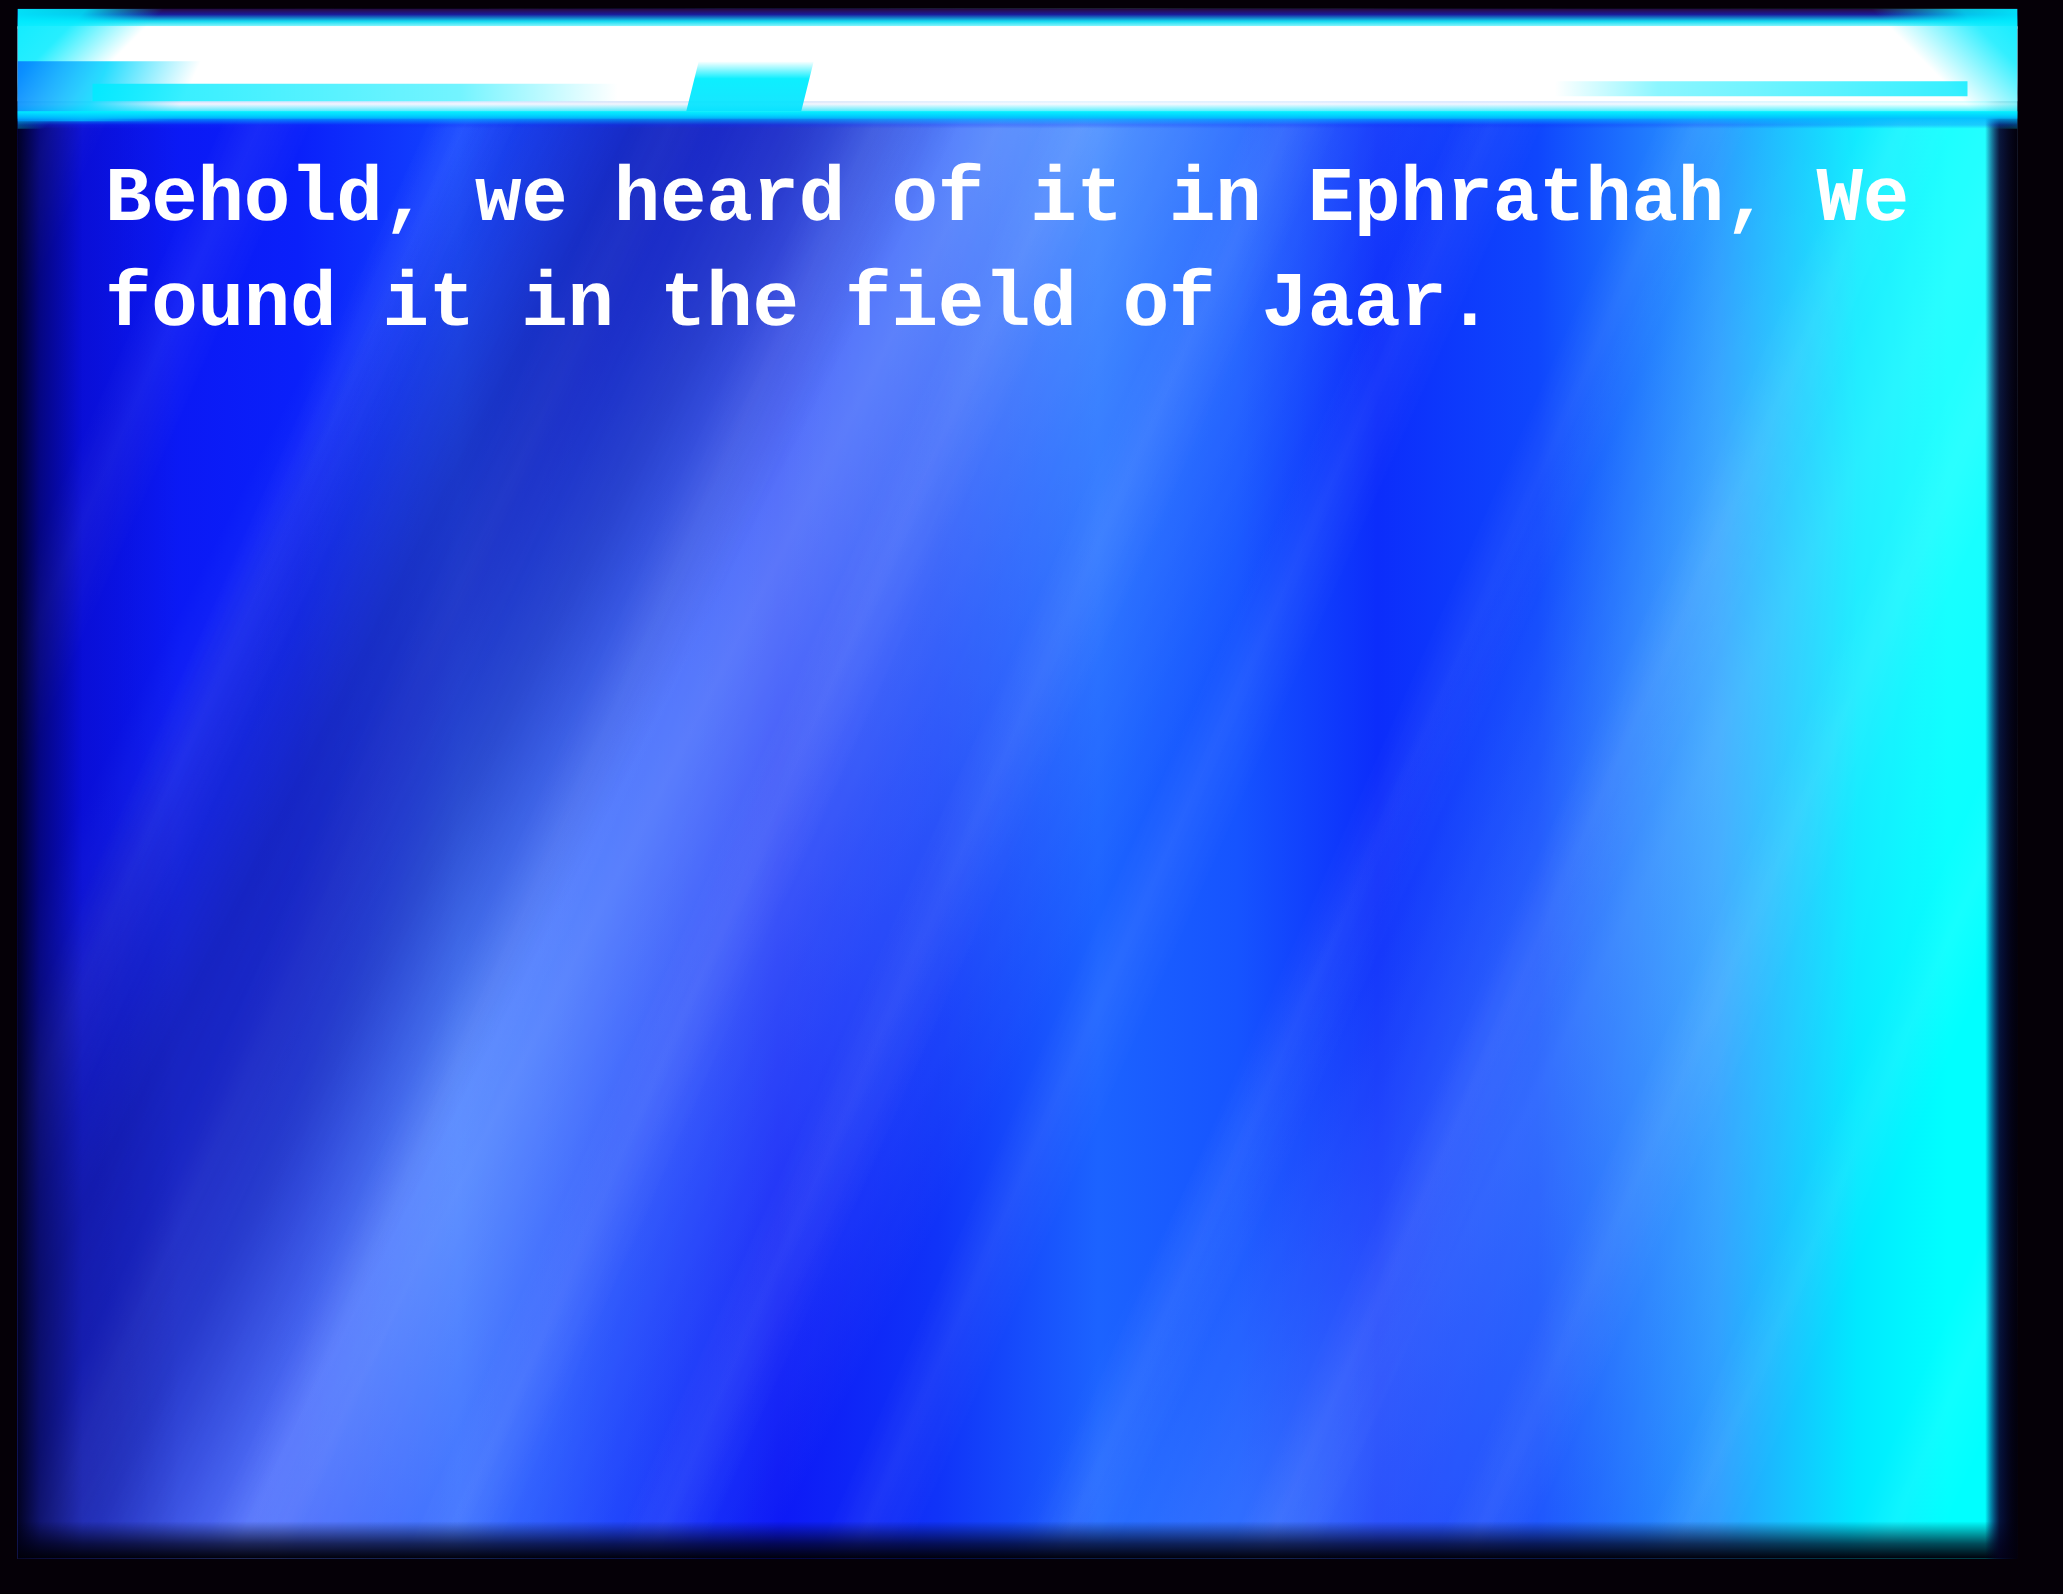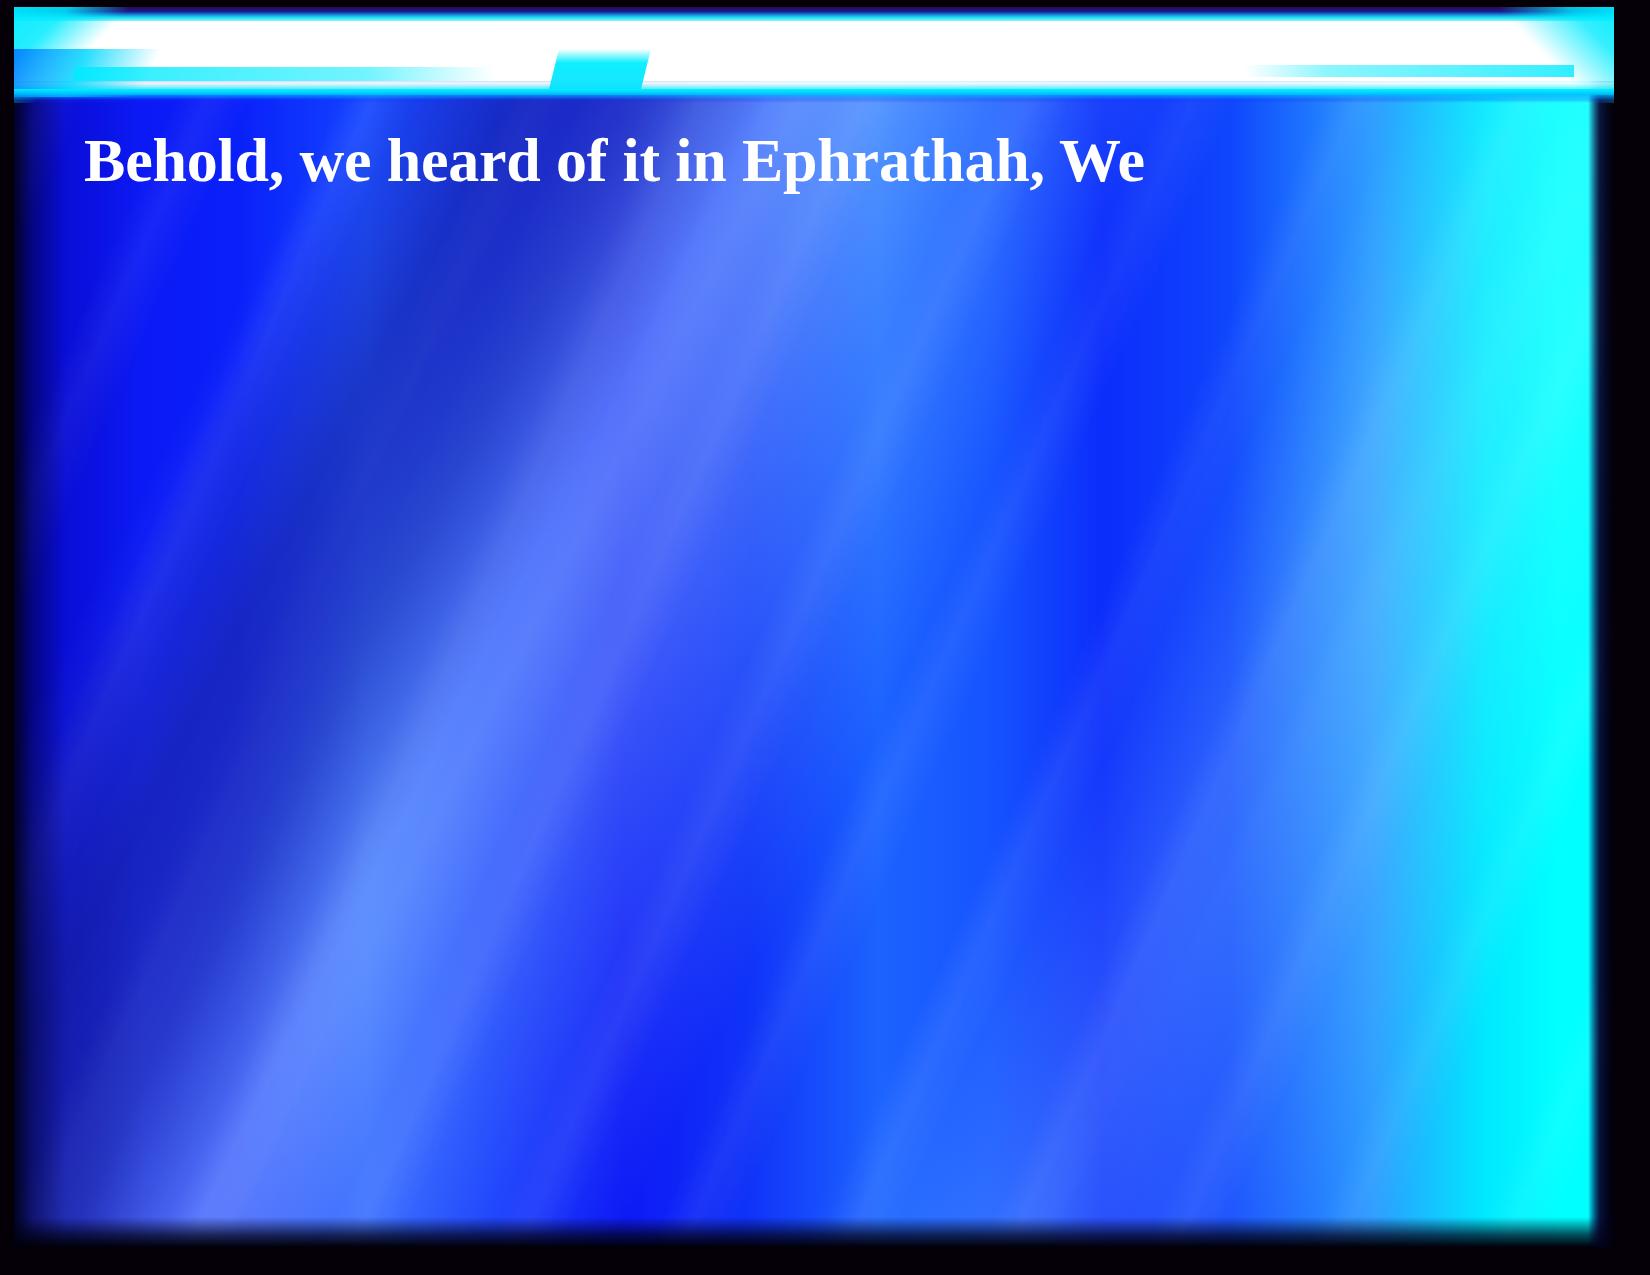--- a/index.html
+++ b/index.html
@@ -284,21 +284,21 @@
     z-index: 8;
     pointer-events: none;
   }
   .verse-text {
     position: absolute;
     left: 84px;
     top: 118px;
     width: 1500px;
     margin: 0;
     color: #ffffff;
-    font-family: Liberation Serif, serif;
+    font-family: Liberation Mono, monospace;
     font-weight: bold;
     font-size: 62px;
     line-height: 84px;
     letter-spacing: -0.2px;
     text-align: left;
     white-space: pre-wrap;
   }
   .verse-line {
     display: block;
   }
@@ -337,16 +337,16 @@
       <div class="banner-left-notch"></div>
       <div class="banner-right-chamfer"></div>
       <div class="banner-nub"></div>
       <div class="banner-wisp-a"></div>
       <div class="banner-wisp-b"></div>
       <div class="banner-bottom-edge"></div>
     </div>
   </div>
 
   <div class="verse-block">
-    <p class="verse-text"><span class="verse-line">Behold, we heard of it in Ephrathah, We</span></p>
+    <p class="verse-text"><span class="verse-line">Behold, we heard of it in Ephrathah, We</span><span class="verse-line">found it in the field of Jaar.</span></p>
   </div>
 
 </div>
 
 </body></html>

